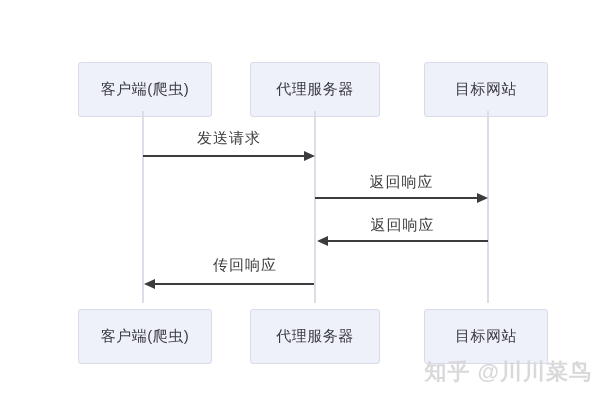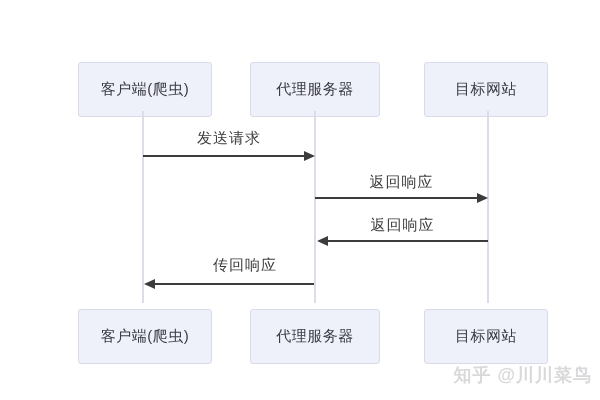--- a/index.html
+++ b/index.html
@@ -92,21 +92,21 @@
   .line-m1 { left: 143px; width: 161px; top: 155px; }
   .line-m2 { left: 315px; width: 162px; top: 197px; }
   .line-m3 { left: 328px; width: 160px; top: 240px; }
   .line-m4 { left: 155px; width: 159px; top: 283px; }
 
   
   .watermark {
     position: absolute;
     right: 8px;
     bottom: 13px;
-    font-size: 18px;
+    font-size: 22px;
     font-weight: 600;
     color: #d9d9dc;
     letter-spacing: 1px;
   }
 </style>
 </head>
 <body>
 
 <div class="canvas">
 

